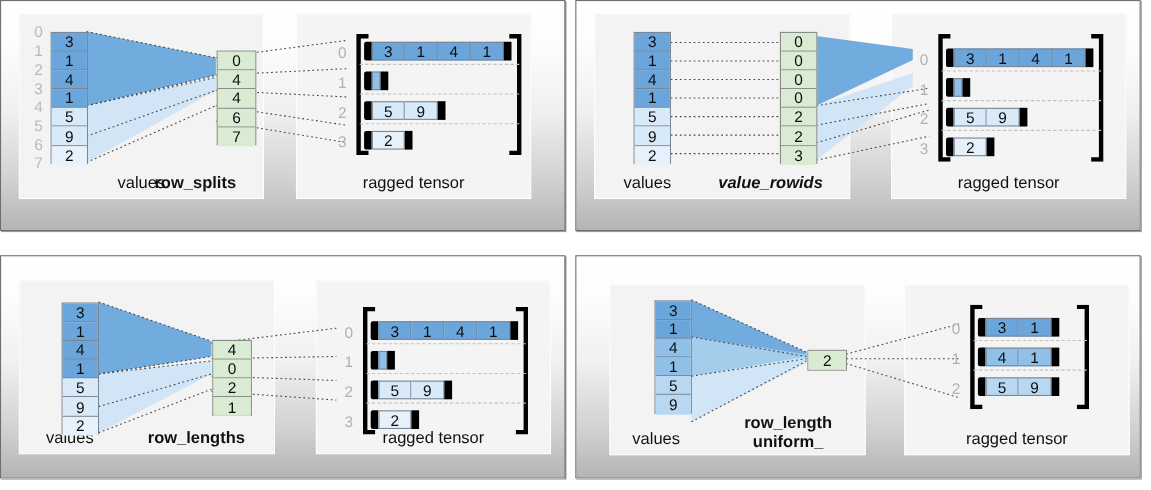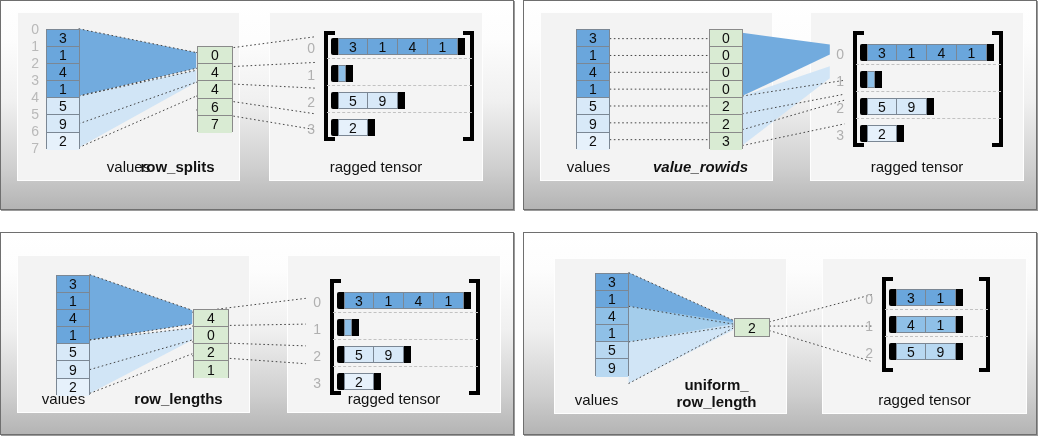--- a/index.html
+++ b/index.html
@@ -395,22 +395,22 @@
         </div>
       </div>
     </div>
   </div>
 
   <div class="panel">
     <div class="panel-inner">
       <div class="card left" style="left:30px;top:25px;width:233px;height:156px;">
         <div class="card-label" style="left:-14px;right:134px;">values</div>
         <div class="card-label b two" style="left:86px;right:-6px;bottom:4px;">
+          <div>row_length</div>
           <div>uniform_</div>
-          <div>row_length</div>
         </div>
       </div>
       <div class="card" style="left:298px;top:25px;width:205px;height:156px;">
         <div class="card-label">ragged tensor</div>
       </div>
 
       <svg class="overlay" viewBox="0 0 514 203" preserveAspectRatio="none">
         <polygon points="105,40 105,74 210,94 210,88" fill="#6aa6dc" opacity="0.95"></polygon>
         <polygon points="105,74 105,110 210,96 210,90" fill="#9fcaea" opacity="0.95"></polygon>
         <polygon points="105,110 105,152 210,98 210,92" fill="#cfe4f6" opacity="0.95"></polygon>

